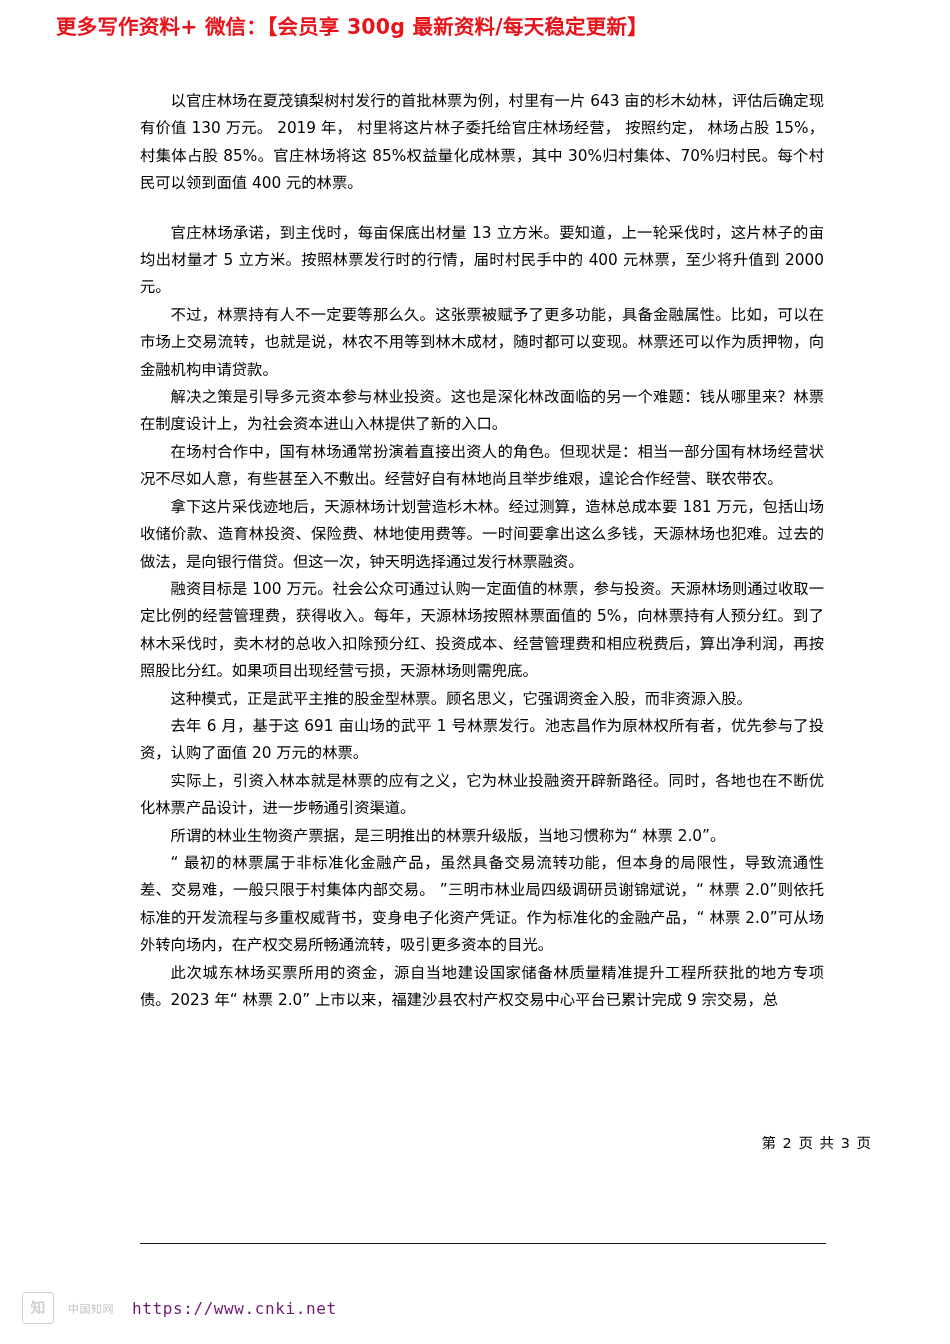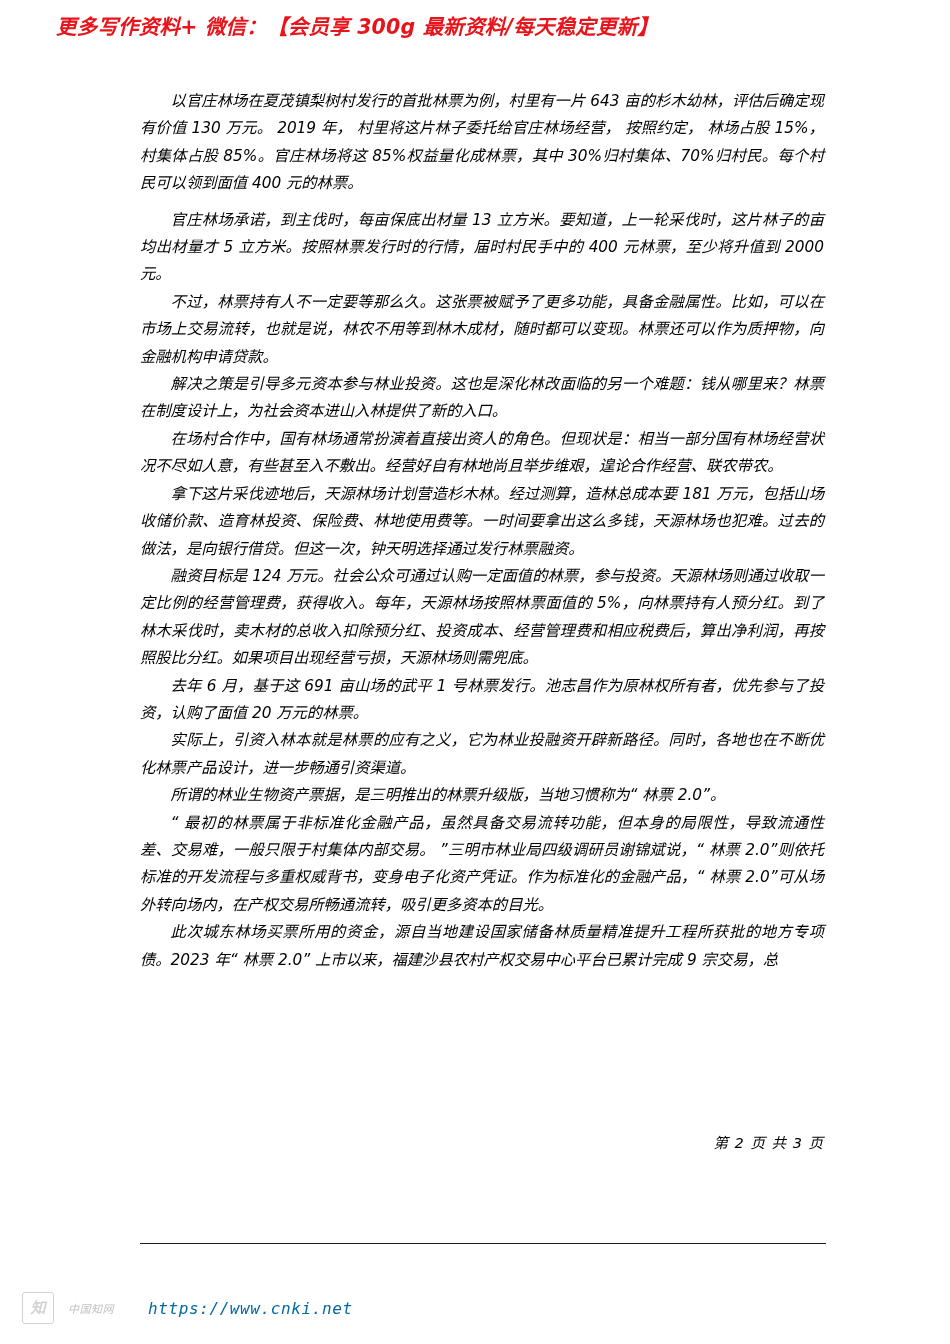--- a/index.html
+++ b/index.html
@@ -15,21 +15,20 @@
     color: #000000;
     position: relative;
     overflow: hidden;
   }
 
   .page {
     position: relative;
     width: 950px;
     height: 956px;
     box-sizing: border-box;
-    font-style: italic;
   }
 
   
   .promo-banner {
     position: absolute;
     left: 56px;
     top: 14px;
     width: 860px;
     font-size: 20.5px;
     font-weight: bold;
@@ -54,33 +53,34 @@
 
   .para {
     margin: 0;
     text-indent: 2em;
     text-align: justify;
     text-justify: inter-ideograph;
     word-break: break-all;
   }
 
   .para.gap-after {
-    margin-bottom: 9px;
+    margin-bottom: 22px;
   }
 
   
   .page-number {
     position: absolute;
     left: 0;
     top: 1131px;
     width: 824px;
     text-align: right;
     font-size: 14.5px;
     letter-spacing: 1px;
     color: #000;
+    padding-left: 48px;
   }
 
   
   .footer-rule {
     position: absolute;
     left: 140px;
     top: 1243px;
     width: 686px;
     height: 0;
     border-top: 1.6px solid #1a1a1a;
@@ -112,41 +112,42 @@
   }
   .cnki-name {
     font-size: 11px;
     color: #c2c2c2;
     letter-spacing: 0.5px;
     white-space: nowrap;
   }
   .cnki-url {
     font-family: "DejaVu Sans Mono", "Liberation Mono", monospace;
     font-size: 16px;
-    color: #0369a1;
+    color: #701a75;
     letter-spacing: 0.6px;
     white-space: nowrap;
-    margin-left: 20px;
+    margin-left: 4px;
   }
 </style>
 </head>
 <body>
 
 <div class="page">
 
   <div class="promo-banner">更多写作资料+ 微信：【会员享 300g 最新资料/每天稳定更新】</div>
 
   <div class="doc-body">
     <p class="para gap-after">以官庄林场在夏茂镇梨树村发行的首批林票为例，村里有一片 643 亩的杉木幼林，评估后确定现有价值 130 万元。 2019 年， 村里将这片林子委托给官庄林场经营， 按照约定， 林场占股 15%，村集体占股 85%。官庄林场将这 85%权益量化成林票，其中 30%归村集体、70%归村民。每个村民可以领到面值 400 元的林票。</p>
     <p class="para">官庄林场承诺，到主伐时，每亩保底出材量 13 立方米。要知道，上一轮采伐时，这片林子的亩均出材量才 5 立方米。按照林票发行时的行情，届时村民手中的 400 元林票，至少将升值到 2000 元。</p>
     <p class="para">不过，林票持有人不一定要等那么久。这张票被赋予了更多功能，具备金融属性。比如，可以在市场上交易流转，也就是说，林农不用等到林木成材，随时都可以变现。林票还可以作为质押物，向金融机构申请贷款。</p>
     <p class="para">解决之策是引导多元资本参与林业投资。这也是深化林改面临的另一个难题：钱从哪里来？林票在制度设计上，为社会资本进山入林提供了新的入口。</p>
     <p class="para">在场村合作中，国有林场通常扮演着直接出资人的角色。但现状是：相当一部分国有林场经营状况不尽如人意，有些甚至入不敷出。经营好自有林地尚且举步维艰，遑论合作经营、联农带农。</p>
     <p class="para">拿下这片采伐迹地后，天源林场计划营造杉木林。经过测算，造林总成本要 181 万元，包括山场收储价款、造育林投资、保险费、林地使用费等。一时间要拿出这么多钱，天源林场也犯难。过去的做法，是向银行借贷。但这一次，钟天明选择通过发行林票融资。</p>
-    <p class="para">融资目标是 124 万元。社会公众可通过认购一定面值的林票，参与投资。天源林场则通过收取一定比例的经营管理费，获得收入。每年，天源林场按照林票面值的 5%，向林票持有人预分红。到了林木采伐时，卖木材的总收入扣除预分红、投资成本、经营管理费和相应税费后，算出净利润，再按照股比分红。如果项目出现经营亏损，天源林场则需兜底。</p>
+    <p class="para">融资目标是 100 万元。社会公众可通过认购一定面值的林票，参与投资。天源林场则通过收取一定比例的经营管理费，获得收入。每年，天源林场按照林票面值的 5%，向林票持有人预分红。到了林木采伐时，卖木材的总收入扣除预分红、投资成本、经营管理费和相应税费后，算出净利润，再按照股比分红。如果项目出现经营亏损，天源林场则需兜底。</p>
+    <p class="para">这种模式，正是武平主推的股金型林票。顾名思义，它强调资金入股，而非资源入股。</p>
     <p class="para">去年 6 月，基于这 691 亩山场的武平 1 号林票发行。池志昌作为原林权所有者，优先参与了投资，认购了面值 20 万元的林票。</p>
     <p class="para">实际上，引资入林本就是林票的应有之义，它为林业投融资开辟新路径。同时，各地也在不断优化林票产品设计，进一步畅通引资渠道。</p>
     <p class="para">所谓的林业生物资产票据，是三明推出的林票升级版，当地习惯称为“ 林票 2.0”。</p>
     <p class="para">“ 最初的林票属于非标准化金融产品，虽然具备交易流转功能，但本身的局限性，导致流通性差、交易难，一般只限于村集体内部交易。 ”三明市林业局四级调研员谢锦斌说，“ 林票 2.0”则依托标准的开发流程与多重权威背书，变身电子化资产凭证。作为标准化的金融产品，“ 林票 2.0”可从场外转向场内，在产权交易所畅通流转，吸引更多资本的目光。</p>
     <p class="para">此次城东林场买票所用的资金，源自当地建设国家储备林质量精准提升工程所获批的地方专项债。2023 年“ 林票 2.0” 上市以来，福建沙县农村产权交易中心平台已累计完成 9 宗交易，总</p>
   </div>
 
   <div class="page-number">第 2 页 共 3 页</div>
 
   <div class="footer-rule"></div>

